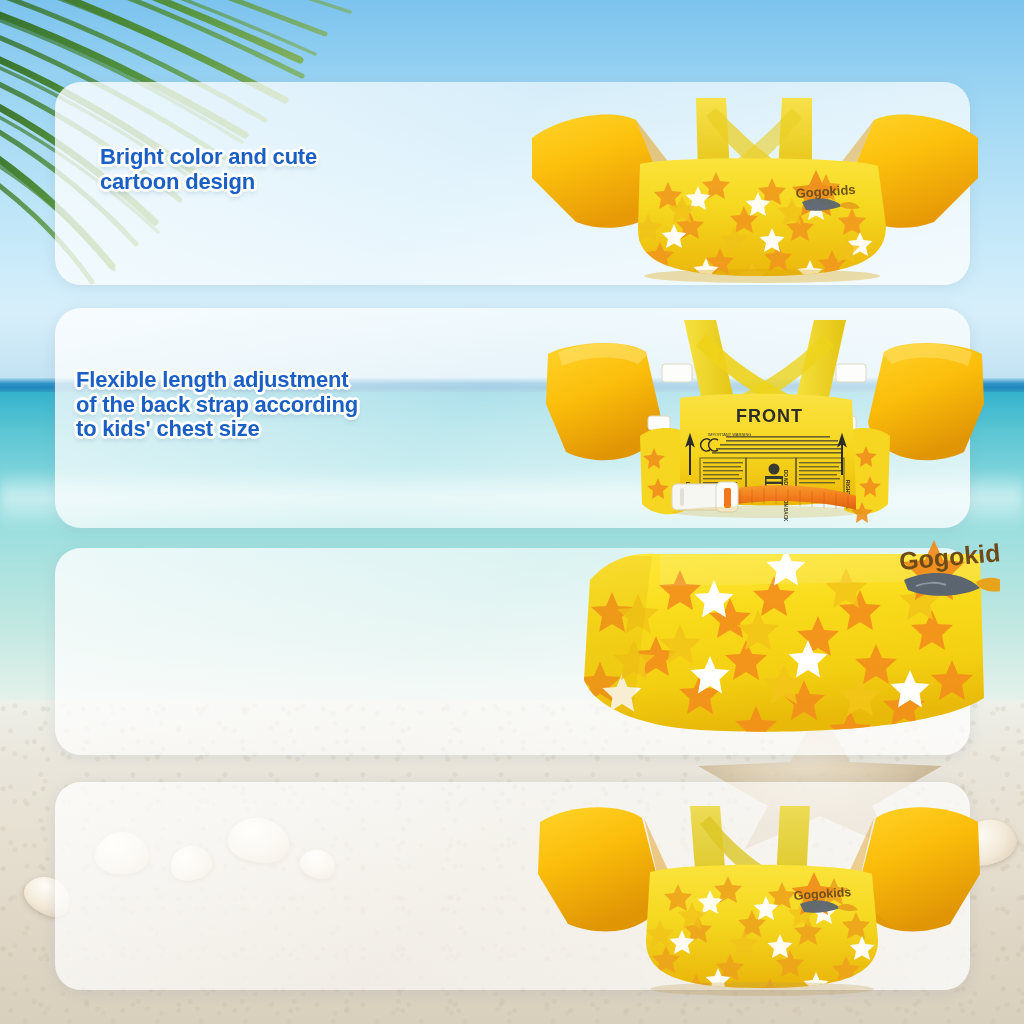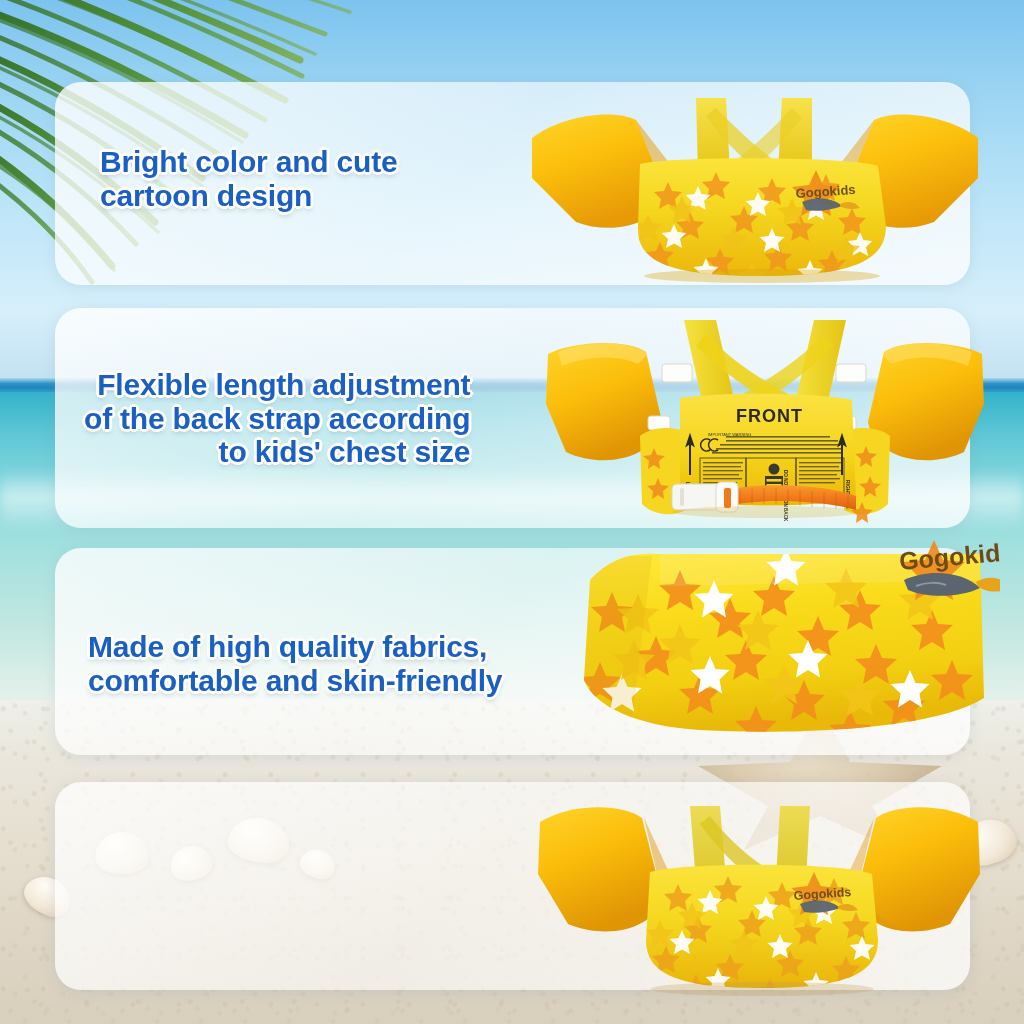--- a/index.html
+++ b/index.html
@@ -52,28 +52,28 @@
     overflow:visible;
   }
   #panel1{left:55px;top:82px;width:915px;height:203px;}
   #panel2{left:55px;top:308px;width:915px;height:220px;}
   #panel3{left:55px;top:548px;width:915px;height:207px;}
   #panel4{left:55px;top:782px;width:915px;height:208px;}
 
   
   .caption{
     position:absolute;color:#1a5fc4;font-weight:bold;
-    font-size:30px;line-height:1.12;letter-spacing:-.2px;white-space:pre-line;
+    font-size:22px;line-height:1.12;letter-spacing:-.2px;white-space:pre-line;
     text-shadow:
       -2px -2px 0 #fff, 2px -2px 0 #fff, -2px 2px 0 #fff, 2px 2px 0 #fff,
       -3px 0 0 #fff, 3px 0 0 #fff, 0 -3px 0 #fff, 0 3px 0 #fff,
       0 4px 5px rgba(110,140,165,.45);
   }
   #cap1{left:100px;top:145px;}
-  #cap2{left:84px;top:368px;text-align:right;}
+  #cap2{left:76px;top:368px;}
   #cap3{left:88px;top:630px;}
   #cap4{left:88px;top:840px;}
 
   
   .product{position:absolute;}
 
   
   ::-webkit-scrollbar{display:none;}
 </style>
 </head>
@@ -353,22 +353,20 @@
       <rect x="176" y="170" width="22" height="30" rx="5" fill="#fbfbf8" stroke="#d9d7cc" stroke-width="1"></rect>
       <rect x="184" y="176" width="7" height="20" rx="2" fill="#f2791b"></rect>
       <rect x="140" y="176" width="4" height="18" rx="2" fill="#e3e1d6"></rect>
     </g>
 
     <ellipse cx="228" cy="200" rx="96" ry="6" fill="#cfa608" opacity=".22"></ellipse>
   </svg>
 
   <div class="panel" id="panel3"></div>
 
-  <div class="caption" id="cap3">Made of high quality fabrics,
-comfortable and skin-friendly</div>
 
   <svg class="product" style="left:560px;top:540px;width:440px;height:210px;" viewBox="0 0 440 210">
     <defs>
       <linearGradient id="fabY" x1="0" y1="0" x2="0.2" y2="1">
         <stop offset="0%" stop-color="#ffe93b"></stop>
         <stop offset="35%" stop-color="#f9dc1c"></stop>
         <stop offset="75%" stop-color="#f3cf11"></stop>
         <stop offset="100%" stop-color="#e8b909"></stop>
       </linearGradient>
       <clipPath id="fabClip">

